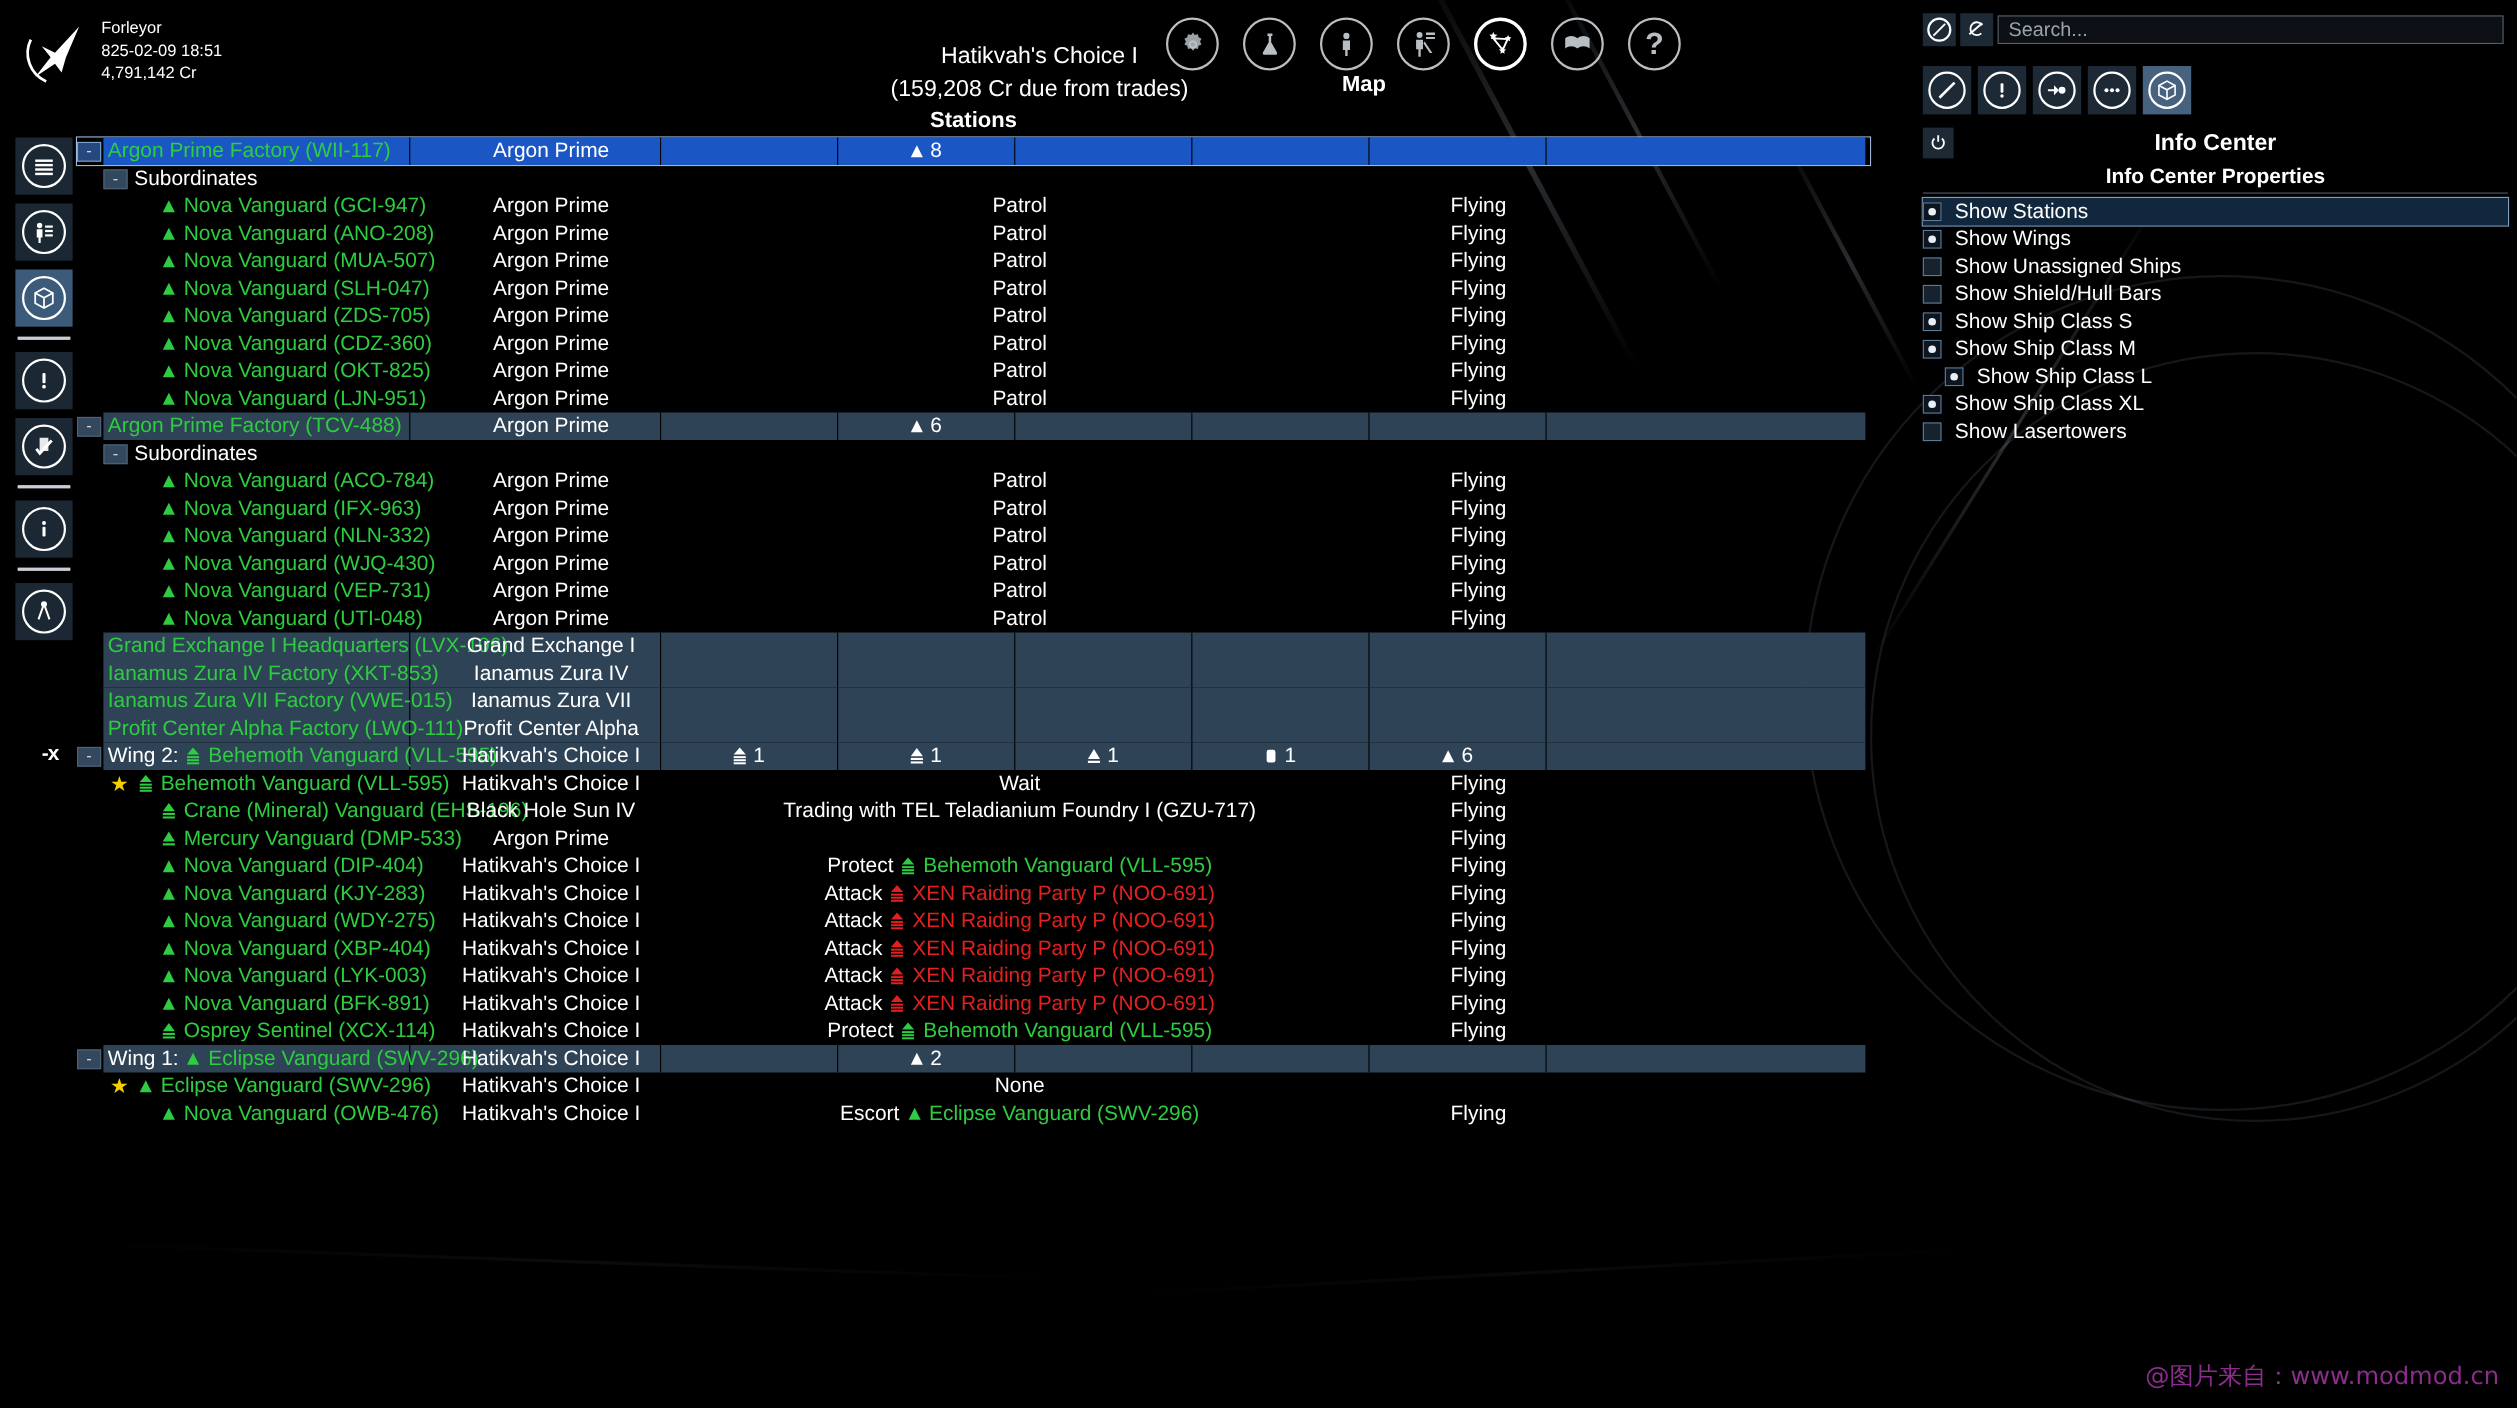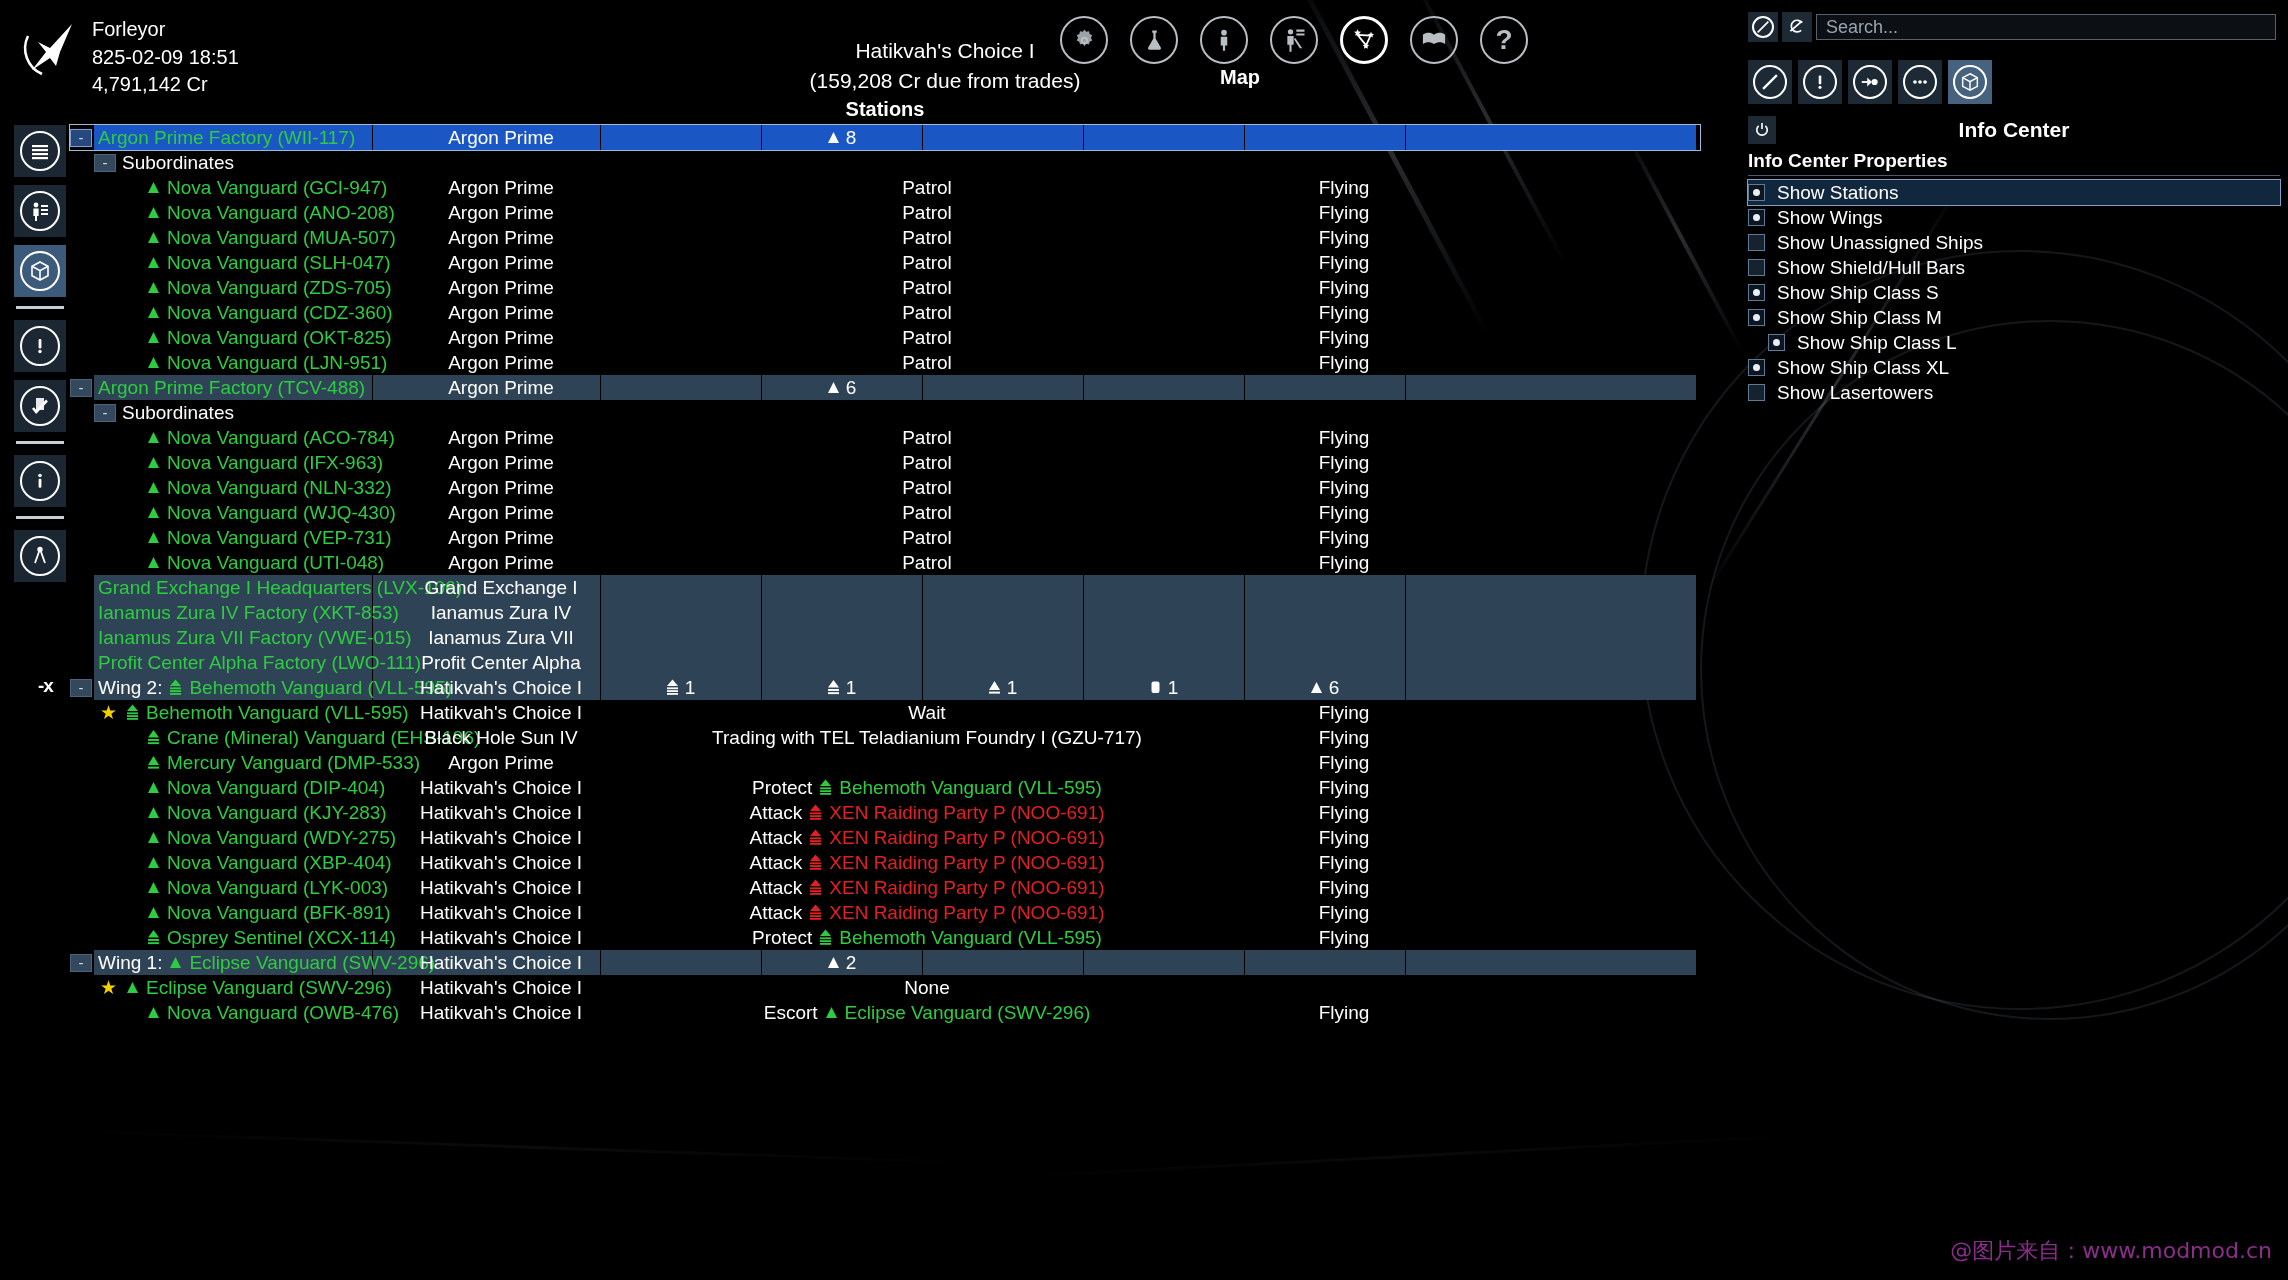--- a/index.html
+++ b/index.html
@@ -13,21 +13,21 @@
           background:#000; overflow:hidden; }
 
   
   .streak { position:absolute; background:linear-gradient(90deg,rgba(255,255,255,0) 0%,rgba(190,205,220,.22) 50%,rgba(255,255,255,0) 100%);
             transform-origin:left center; pointer-events:none; }
   .arcbox { position:absolute; border:2px solid rgba(160,185,210,.13); border-radius:50%; pointer-events:none; }
 
   
   #topbar { position:absolute; left:0; top:0; width:1740px; height:100px; }
   #player-ship-icon { position:absolute; left:20px; top:18px; width:62px; height:62px; }
-  #player-block { position:absolute; left:92px; top:16px; line-height:1.38; font-size:20px; }
+  #player-block { position:absolute; left:92px; top:16px; line-height:1.38; font-size:15px; }
   #player-block div { white-space:nowrap; }
 
   #sector-block { position:absolute; left:480px; top:36px; width:930px; text-align:center; font-size:21px; line-height:1.42; }
 
   #topicons { position:absolute; left:1060px; top:16px; display:flex; gap:22px; align-items:center; }
   .tico { width:48px; height:48px; border-radius:50%; border:2.5px solid #b9bec3; display:flex; align-items:center; justify-content:center; color:#b9bec3; }
   .tico.active { border-color:#ffffff; color:#ffffff; border-width:3px; }
   .tico svg { display:block; }
   #map-label { position:absolute; left:1060px; top:66px; width:360px; text-align:center; font-size:20px; font-weight:bold; }
 
@@ -80,21 +80,21 @@
 
   #rp-tools { position:absolute; left:8px; top:60px; display:flex; gap:6px; }
   .tool-btn { width:44px; height:44px; background:#1d2935; display:flex; align-items:center; justify-content:center; }
   .tool-btn.active { background:#46627f; }
   .tool-circ { width:34px; height:34px; border-radius:50%; border:2.5px solid #fff; display:flex; align-items:center; justify-content:center; }
 
   #rp-titlerow { position:absolute; left:8px; top:116px; width:532px; height:30px; }
   #power-btn { position:absolute; left:0; top:0; width:28px; height:28px; background:#1d2935; display:flex; align-items:center; justify-content:center; }
   #rp-title { position:absolute; left:0; top:2px; width:532px; text-align:center; font-size:21px; font-weight:bold; }
 
-  #rp-sub { position:absolute; left:8px; top:150px; width:532px; font-size:19px; font-weight:bold; padding-bottom:3px; border-bottom:1px solid #4a5b6d; }
+  #rp-sub { position:absolute; left:8px; top:150px; width:532px; font-size:19px; font-weight:bold; padding-bottom:3px; border-bottom:1px solid #4a5b6d;text-align:center; }
 
   .chk-row { position:absolute; left:8px; width:532px; height:25px; display:flex; align-items:center; font-size:19px; }
   .chk-row.sel { background:#11273e; outline:1px solid #7fa0c0; }
   .chk { width:17px; height:17px; margin-right:12px; background:#0d1620; border:1px solid #5d7governs; flex:0 0 auto; position:relative; }
   .chk { border:1px solid #5d7a96; }
   .chk.on::after { content:""; position:absolute; left:4px; top:4px; width:7px; height:7px; border-radius:50%; background:#e8eef5; }
   .chk.off { background:#16222e; }
 
   
   #watermark { position:absolute; right:16px; bottom:14px; font-size:22px; color:#8c2d8c; white-space:nowrap;

